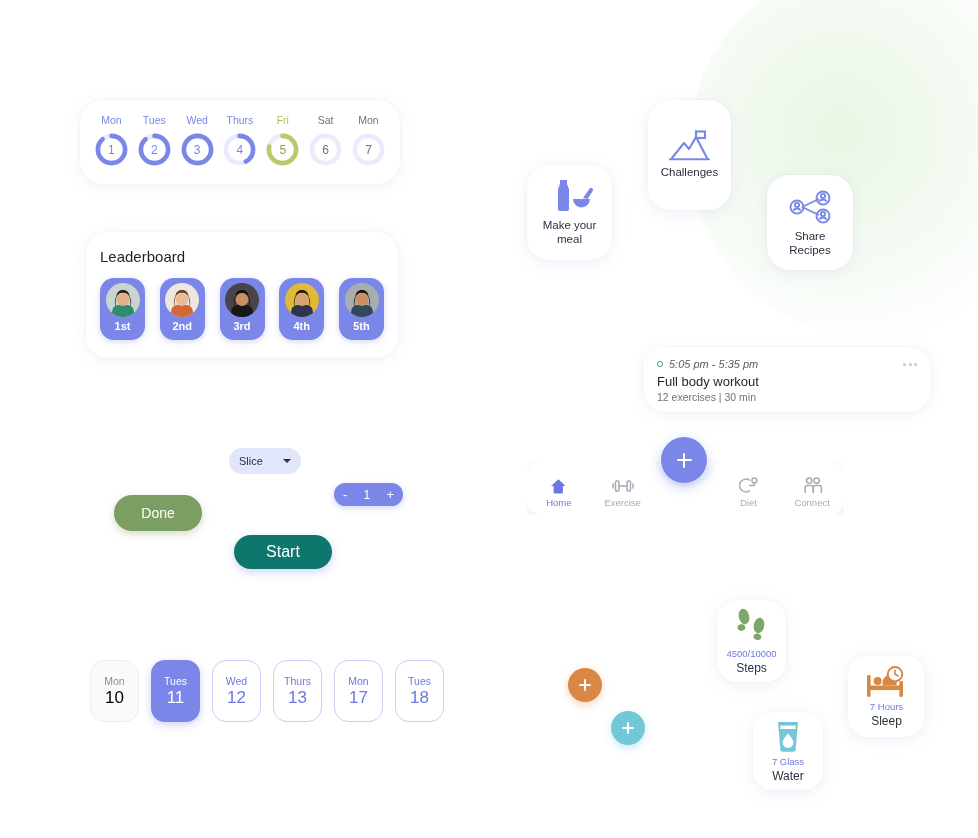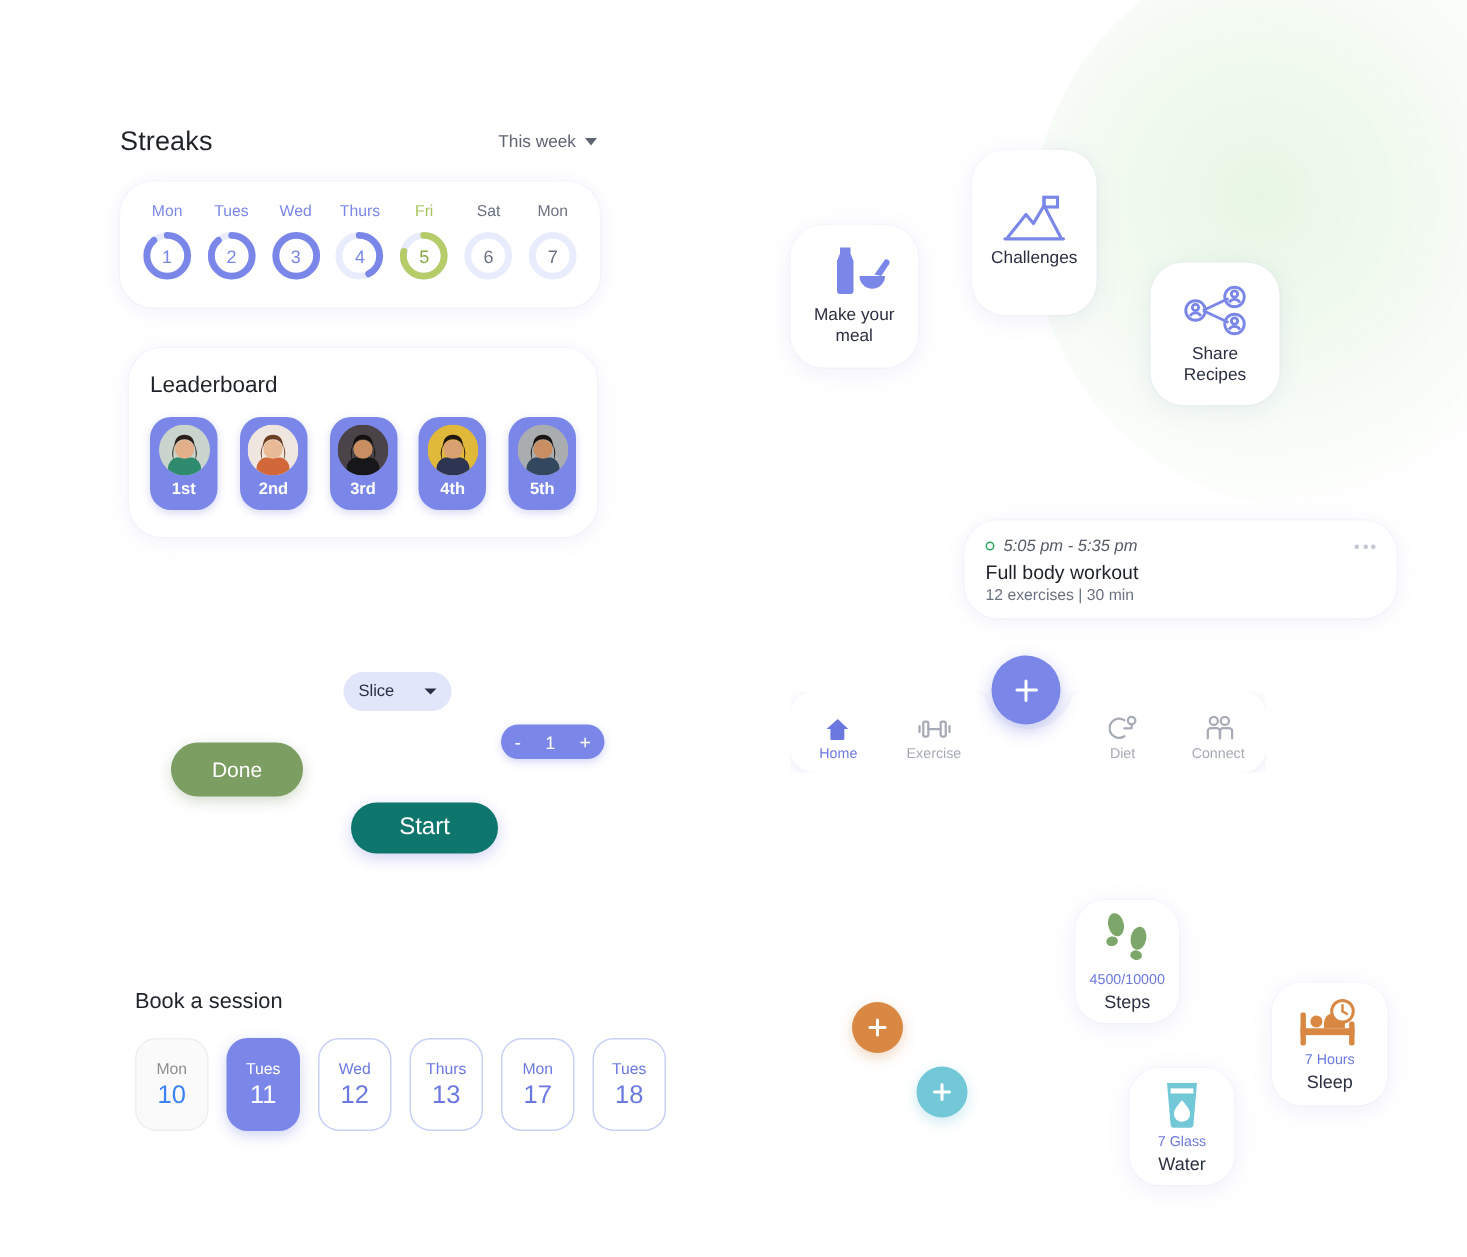--- a/index.html
+++ b/index.html
@@ -65,34 +65,34 @@
       border-radius:17px; color:#fff; font-size:16px; display:flex; align-items:center; justify-content:center;
       cursor:pointer; box-shadow:0 3px 10px rgba(110,120,220,.33); }
 
   
   #booking-section { position:absolute; left:90px; top:660px; }
   #booking-title { font-size:14.5px; color:#1f2328; margin-bottom:16px; }
   #booking-list { display:flex; gap:12px; }
   .bk { width:49px; height:62px; border-radius:14px; display:flex; flex-direction:column;
         align-items:center; justify-content:center; gap:1px; cursor:pointer; }
   .bk.past { background:#fafafa; border:1px solid #efefef; }
-  .bk.past .bk-d { color:#8d8d8d; } .bk.past .bk-n { color:#3b82f6; }
+  .bk.past .bk-d { color:#8d8d8d; } .bk.past .bk-n { color:#000000; }
   .bk.sel { background:#7b87e8; box-shadow:0 3px 9px rgba(110,120,220,.32); }
   .bk.sel .bk-d, .bk.sel .bk-n { color:#fff; }
   .bk.norm { background:#fff; border:1px solid #c9d0f5; }
   .bk.norm .bk-d, .bk.norm .bk-n { color:#6b78e0; }
   .bk-d { font-size:10.5px; } .bk-n { font-size:17px; }
 
   
   .feature { position:absolute; border-radius:22px; background:#fff; display:flex; flex-direction:column;
              align-items:center; justify-content:center; gap:1px; cursor:pointer;
              box-shadow:0 3px 16px rgba(106,115,200,.11), 0 0 0 1px rgba(120,130,210,.03); }
   .feature-label { font-size:11.5px; color:#2b3040; text-align:center; line-height:1.25; }
   #challenges-card { left:648px; top:100px; width:83px; height:110px; }
-  #meal-card { left:527px; top:150px; width:85px; height:95px; padding-bottom:2px; }
+  #meal-card { left:527px; top:165px; width:85px; height:95px; padding-bottom:2px; }
   #recipes-card { left:767px; top:175px; width:86px; height:95px; }
 
   
   #workout-card { position:absolute; left:643px; top:347px; width:288px; height:65px; padding:11px 14px; }
   #workout-time-row { display:flex; align-items:center; gap:6px; }
   .dot-green { width:6px; height:6px; border-radius:50%; border:1.6px solid #2aa85f; }
   #workout-time { font-size:11px; color:#555b66;font-style:italic; }
   #workout-title { font-size:13px; color:#1f2328; margin-top:4px; }
   #workout-meta { font-size:10.5px; color:#6b7280; margin-top:2px; }
   #workout-more { position:absolute; right:14px; top:16px; display:flex; gap:2.5px; cursor:pointer; }
@@ -131,27 +131,20 @@
   #steps-widget { left:717px; top:600px; width:69px; height:82px; }
   #water-widget { left:753px; top:712px; width:70px; height:78px; }
   #sleep-widget { left:848px; top:655px; width:77px; height:82px; }
 </style>
 </head>
 <body>
 
 <div id="blob"></div>
 
 <div id="streaks-section">
-  <div id="streaks-header">
-    <div id="streaks-title">Streaks</div>
-    <div id="week-select">
-      <span>This week</span>
-      <span class="caret"></span>
-    </div>
-  </div>
   <div id="streaks-card" class="card">
       <div class="day ">
         <span class="day-label">Mon</span>
         <span class="ring">
           <svg width="33" height="33" viewBox="0 0 33 33">
             <circle cx="16.5" cy="16.5" r="13.6" fill="none" stroke="#e8ecfd" stroke-width="4.6"></circle>
             <circle cx="16.5" cy="16.5" r="13.6" fill="none" stroke="#7b87e8" stroke-width="4.6" stroke-linecap="round" stroke-dasharray="85.45132017764237" stroke-dashoffset="10.254158421317085"></circle>
           </svg>
           <span class="ring-num">1</span>
         </span>
@@ -286,21 +279,20 @@
 <div id="stepper">
   <span class="step-btn">-</span>
   <span id="stepper-value">1</span>
   <span class="step-btn">+</span>
 </div>
 
 <div id="done-button">Done</div>
 <div id="start-button">Start</div>
 
 <div id="booking-section">
-  <div id="booking-title">Book a session</div>
   <div id="booking-list">
       <div class="bk past">
         <span class="bk-d">Mon</span>
         <span class="bk-n">10</span>
       </div>
       <div class="bk sel">
         <span class="bk-d">Tues</span>
         <span class="bk-n">11</span>
       </div>
       <div class="bk norm">

